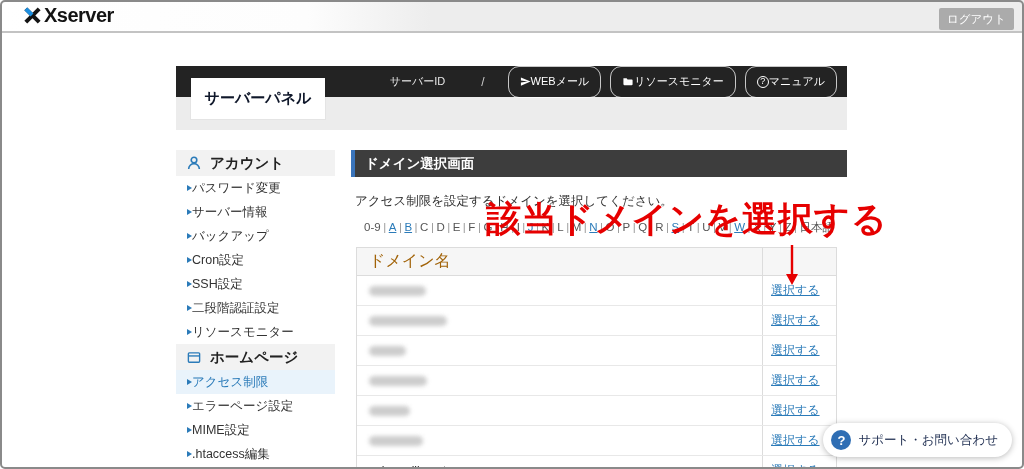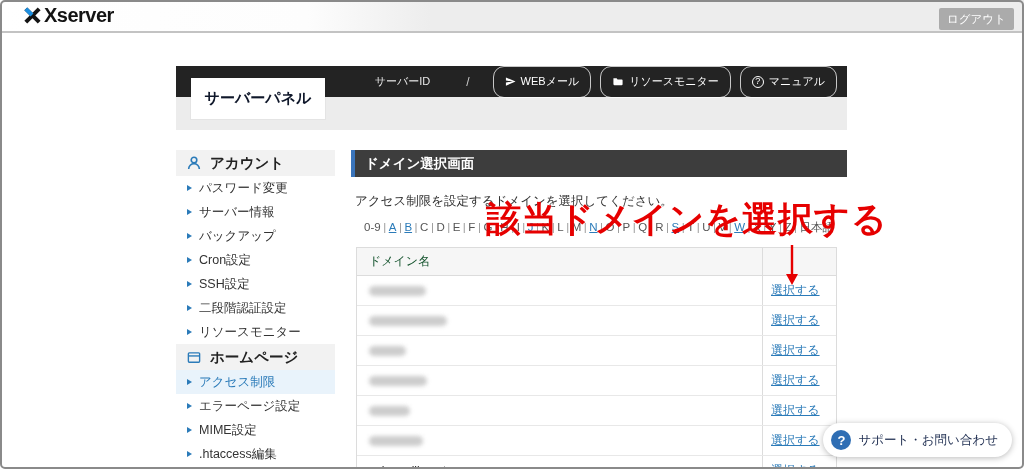--- a/index.html
+++ b/index.html
@@ -19,57 +19,57 @@
   #logout-btn { position:absolute; right:10px; top:8px; width:75px; height:22px;
     background:#ababab; color:#fff; font-size:11.5px; border:none; border-radius:2px;
     display:flex; align-items:center; justify-content:center; cursor:pointer; }
 
   
   #panel-band { position:absolute; left:176px; top:66px; width:671px; height:64px; background:#ececec; }
   #panel-black { position:absolute; left:0; top:0; width:100%; height:31px; background:#232323;
     display:flex; align-items:center; justify-content:flex-end; padding-right:10px; }
   #server-id-label { color:#e8e8e8; font-size:11px; margin-right:36px; }
   #panel-sep { color:#cccccc; font-size:12px; margin-right:14px; }
-  .pill { display:flex; align-items:center; gap:5px; height:32px; padding:0 11px;
+  .pill { display:flex; align-items:center; height:32px; padding:0 11px;
     border:1px solid rgba(255,255,255,0.75); border-radius:11px; background:transparent;
     color:#ffffff; font-size:11px; margin-left:9px; cursor:pointer; }
   .pill svg { display:block; }
   .pill-q { display:inline-flex; width:12px; height:12px; border:1px solid #ffffff; border-radius:50%;
     font-size:9px; line-height:1; align-items:center; justify-content:center; color:#fff; }
   #panel-title-box { position:absolute; left:15px; top:12px; width:134px; height:41px; background:#ffffff;
     display:flex; align-items:center; justify-content:center; font-size:15px; font-weight:700; color:#0f172a;
     z-index:2; box-shadow:0 0 0 1px rgba(0,0,0,0.03);text-align:right; }
 
   
   #sidebar { position:absolute; left:176px; top:150px; width:159px; background:#fff; }
   .side-header { height:26px; background:#f2f2f2; display:flex; align-items:center; gap:8px;
     padding-left:10px; font-size:14.5px; font-weight:700; color:#222; }
   .side-header svg { display:block; }
-  .side-item { height:24px; display:flex; align-items:center; gap:7px; padding-left:11px; cursor:pointer; }
+  .side-item { height:24px; display:flex; align-items:center; gap:0; padding-left:11px; cursor:pointer; }
   .side-item .tri { width:0; height:0; border-left:5px solid #2b7bb9; border-top:3.5px solid transparent;
     border-bottom:3.5px solid transparent; flex:none; }
   .side-item .lbl { font-size:12.5px; color:#333; }
   .side-item.active { background:#e9f3fb; }
   .side-item.active .lbl { color:#2b7bb9; }
 
   
   #main { position:absolute; left:351px; top:150px; width:496px; }
   #main-title { height:27px; background:#3d3d3d; border-left:4px solid #3a74ba; color:#fff;
     font-size:13.5px; font-weight:700; display:flex; align-items:center; padding-left:10px; }
   #instruction { margin:16px 0 0 4px; font-size:12.5px; color:#333; }
   #filter { margin-top:10px; text-align:center; font-size:11.5px; color:#555; }
   #filter .sep { color:#999; padding:0 2.5px; }
   #filter a.fl { color:#2b7bb9; text-decoration:underline; cursor:pointer; }
 
   #domain-table { margin:12px 0 0 5px; width:481px; border:1px solid #dcdcdc; background:#fff; }
   .t-head { height:28px; background:#f6f6f6; display:flex; border-bottom:1px solid #dcdcdc; }
   .t-row { height:30px; display:flex; border-bottom:1px solid #e8e8e8; background:#fff; }
   .c1 { flex:1; display:flex; align-items:center; padding-left:12px; }
   .c2 { width:74px; border-left:1px solid #dcdcdc; display:flex; align-items:center; padding-left:8px; }
-  .t-head .c1 { font-size:12px; color:#14532d; }
+  .t-head .c1 { font-size:16px; color:#a16207; }
   .blur-block { height:10px; background:#c0c0c0; border-radius:5px; filter:blur(2.2px); opacity:.8; }
   .domain-text { font-size:12px; color:#333; }
   .select-link { font-size:12px; color:#2b7bb9; text-decoration:underline; cursor:pointer; }
 
   
   #annotation { position:absolute; left:486px; top:201px; font-size:35px; font-weight:800;
     color:#e60000; white-space:nowrap; letter-spacing:1px; z-index:40; line-height:1; }
   #red-arrow { position:absolute; left:783px; top:245px; z-index:40; }
 
   

